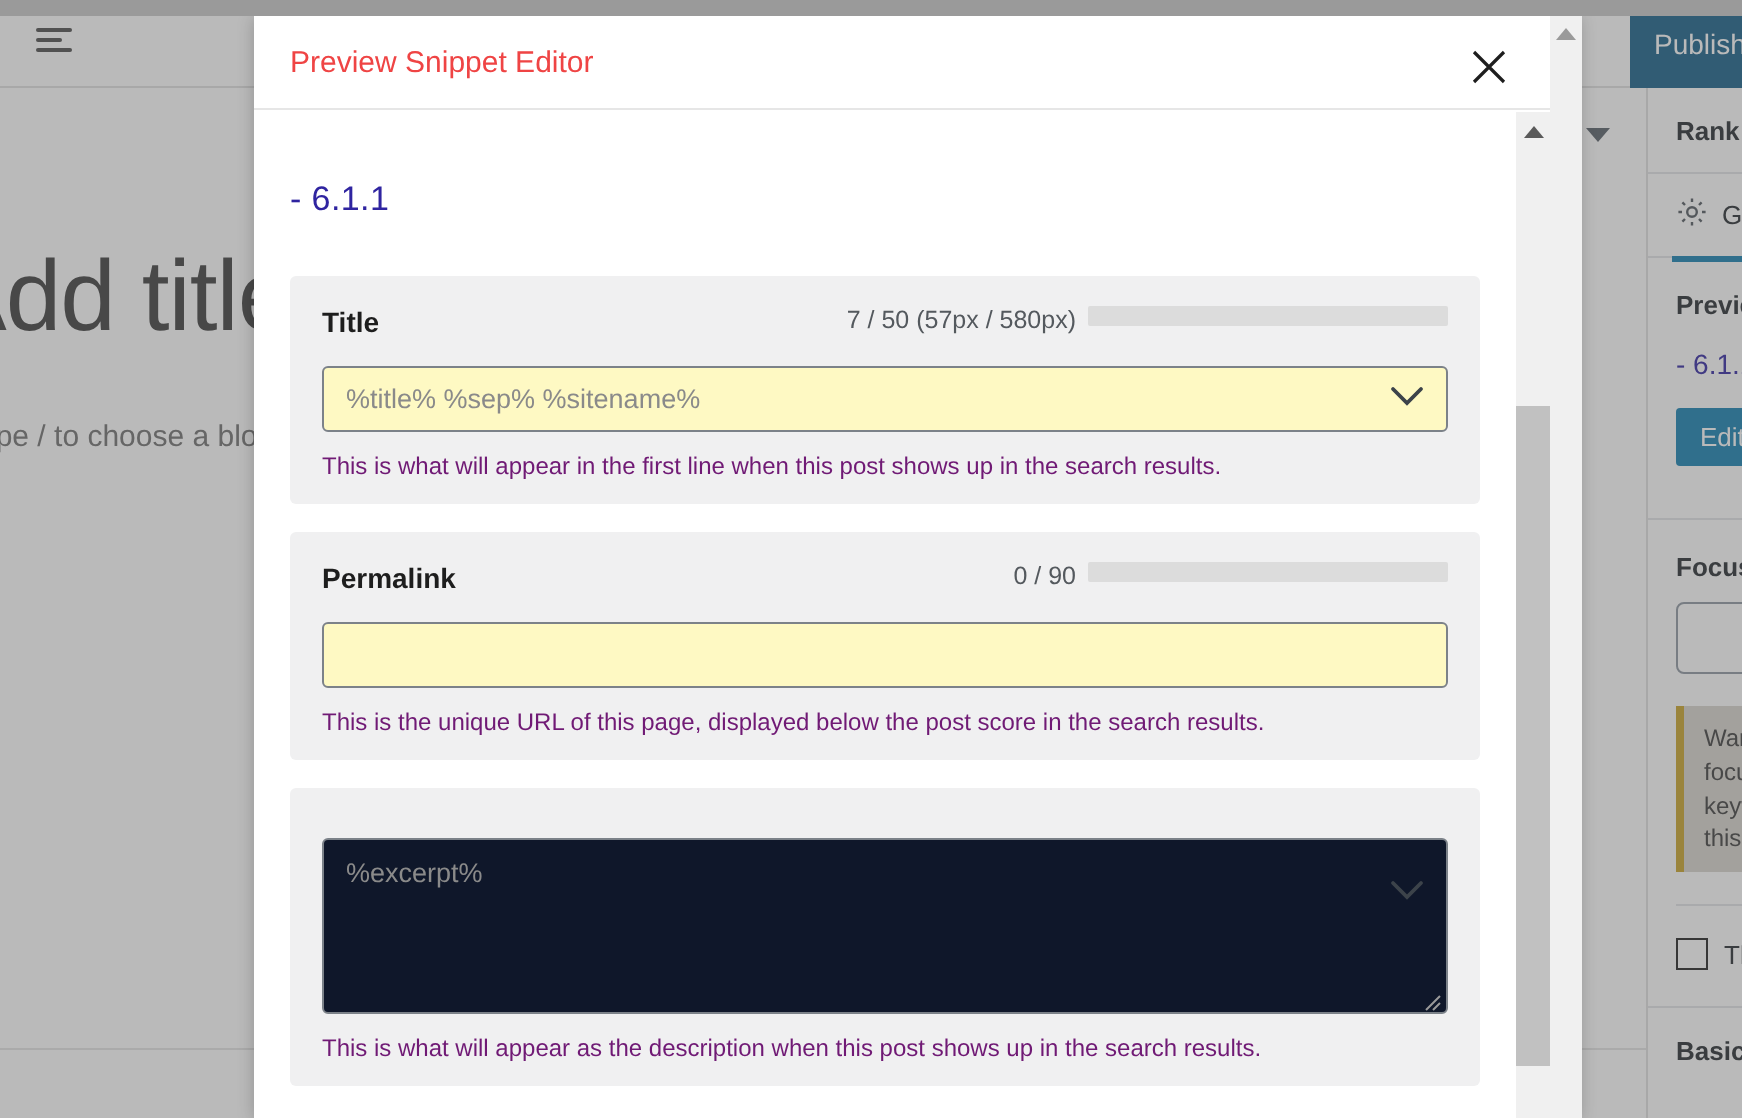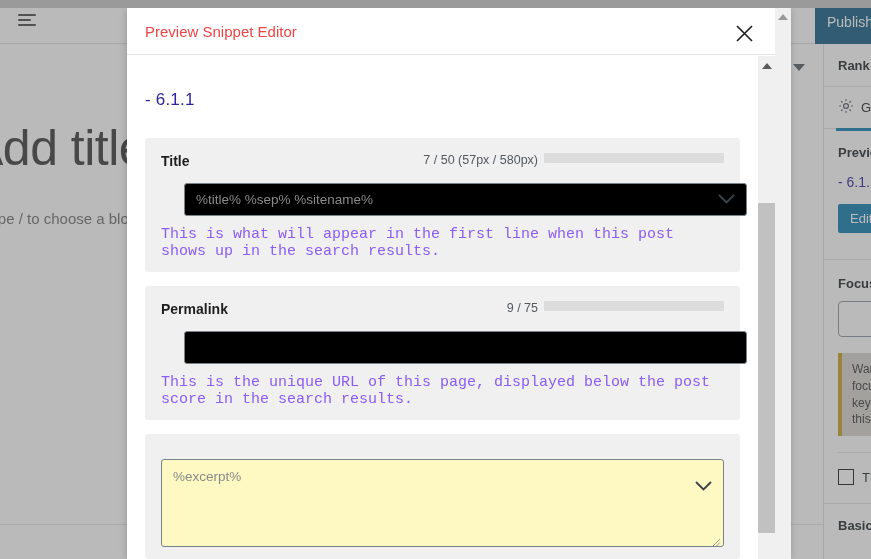--- a/index.html
+++ b/index.html
@@ -165,43 +165,43 @@
     position: absolute; right: 186px; font-size: 12.5px; color: #54595e;
     white-space: nowrap;
   }
   .progress-track {
     position: absolute; right: 0; width: 180px; height: 10px;
     background: #dcdcdc; border-radius: 1px; overflow: hidden;
   }
   .progress-fill { height: 10px; background: #e03a28; }
 
   .text-input {
-    margin-top: 10px; width: 100%; height: 33px; background: #000000;
+    margin-top: 10px; width: 100%; height: 33px; background: #fef9c3;
     border: 1px solid #7c8289; border-radius: 3px; position: relative;
-    display: flex; align-items: center; margin-left: 23px;
+    display: flex; align-items: center;
   }
   .text-input .value {
     padding-left: 11px; font-size: 13.5px; color: #8a8a8a;
   }
   .chev {
     position: absolute; right: 11px; top: 50%; transform: translateY(-50%);
   }
   .textarea-box {
-    margin-top: 10px; width: 100%; height: 88px; background: #fef9c3;
+    margin-top: 10px; width: 100%; height: 88px; background: #0f172a;
     border: 1px solid #7c8289; border-radius: 3px; position: relative;
   }
   .textarea-box .value {
     padding: 9px 0 0 11px; font-size: 13.5px; color: #8a8a8a;
   }
   .textarea-box .chev { top: 18px; transform: none; }
   .resize-grip {
     position: absolute; right: 2px; bottom: 2px; width: 11px; height: 11px;
   }
   .field-help {
-    margin-top: 10px; font-size: 15px; color: #8b5cf6; font-family: Liberation Mono, monospace;
+    margin-top: 10px; font-size: 12px; color: #701a75;
   }
 
   
   #inner-scrollbar {
     position: absolute; left: 631px; top: 48px; width: 17px; height: 503px;
     background: #f0f0f0; z-index: 22;
   }
   #inner-sb-arrow {
     position: absolute; left: 4px; top: 7px;
     width: 0; height: 0;
@@ -311,21 +311,21 @@
               <path d="M1.5 1.5 L8.5 8.5 L15.5 1.5" stroke="#3c434a" stroke-width="1.9" fill="none" stroke-linecap="round"></path>
             </svg>
         </span>
       </div>
       <div class="field-help">This is what will appear in the first line when this post shows up in the search results.</div>
     </div>
 
     <div class="field-section">
       <div class="field-head">
         <span class="field-label">Permalink</span>
-        <span class="field-counter">9 / 75</span>
+        <span class="field-counter">0 / 90</span>
         <span class="progress-track">
           <span class="progress-fill" id="fill-permalink" style="width: 0%; background: rgb(224, 58, 40);"></span>
         </span>
       </div>
       <div class="text-input">
         <span class="value"></span>
       </div>
       <div class="field-help">This is the unique URL of this page, displayed below the post score in the search results.</div>
     </div>
 
@@ -336,20 +336,21 @@
           <svg width="17" height="11" viewBox="0 0 17 11">
               <path d="M1.5 1.5 L8.5 8.5 L15.5 1.5" stroke="#3c434a" stroke-width="1.9" fill="none" stroke-linecap="round"></path>
             </svg>
         </span>
         <span class="resize-grip">
           <svg width="11" height="11" viewBox="0 0 11 11">
               <path d="M10 3 L3 10 M10 6.5 L6.5 10" stroke="#9a9a9a" stroke-width="1" fill="none"></path>
             </svg>
         </span>
       </div>
+      <div class="field-help">This is what will appear as the description when this post shows up in the search results.</div>
     </div>
   </div>
 
   <div id="inner-scrollbar">
     <div id="inner-sb-arrow"></div>
     <div id="inner-sb-thumb"></div>
   </div>
 </div>
 
 <div id="outer-scrollbar">

